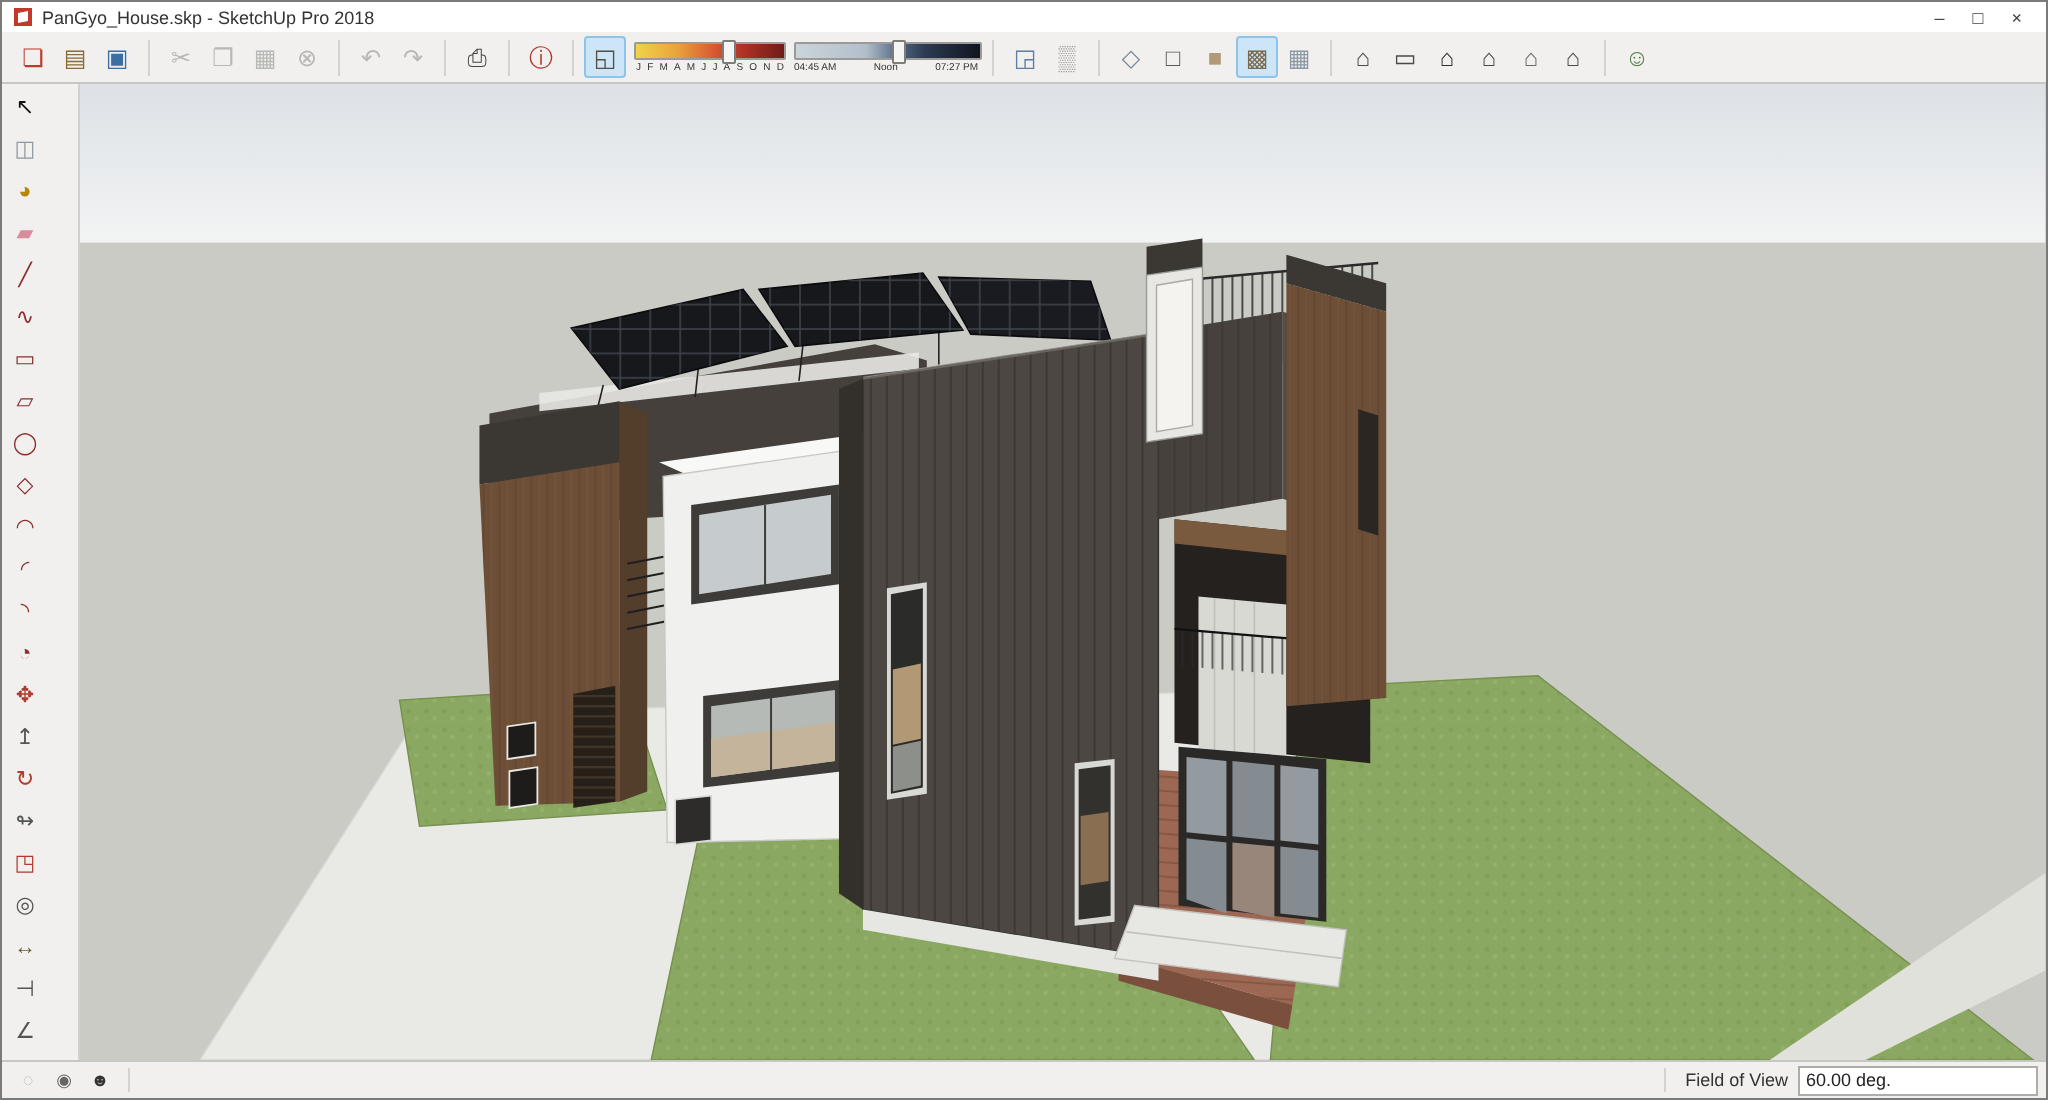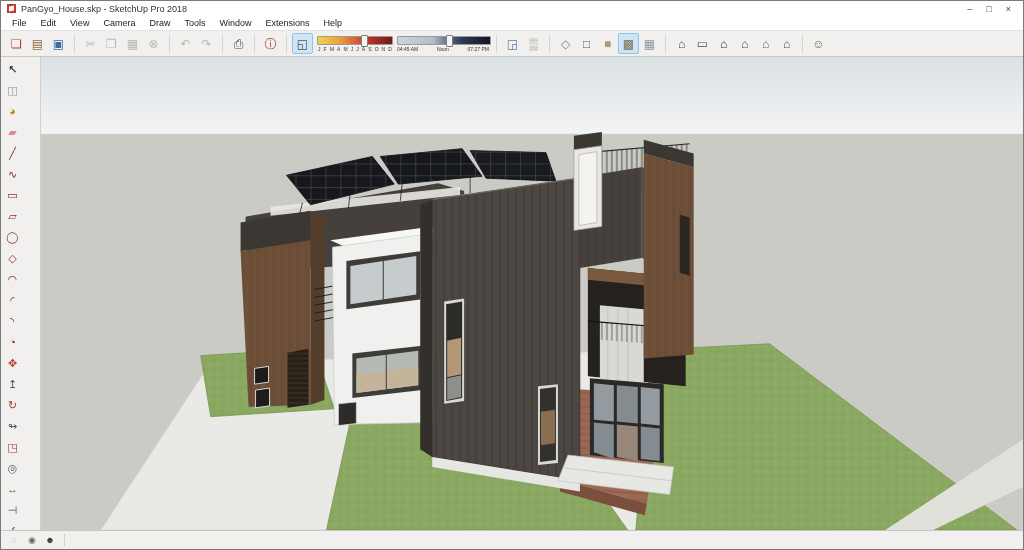--- a/index.html
+++ b/index.html
@@ -55,31 +55,20 @@
   <div class="titlebar">
     <div class="appicon"></div>
     <div class="titletext">PanGyo_House.skp - SketchUp Pro 2018</div>
     <div class="wincontrols">
       <div class="winbtn">–</div>
       <div class="winbtn">□</div>
       <div class="winbtn">×</div>
     </div>
   </div>
 
-  <div class="menubar" id="menubar">
-      <div class="mi">File</div>
-      <div class="mi">Edit</div>
-      <div class="mi">View</div>
-      <div class="mi">Camera</div>
-      <div class="mi">Draw</div>
-      <div class="mi">Tools</div>
-      <div class="mi">Window</div>
-      <div class="mi">Extensions</div>
-      <div class="mi">Help</div>
-    </div>
 
   <div class="toolbar">
     <span id="tb-left" style="display:flex;align-items:center;">
         <span class="tb-group">
           <div class="tbtn">
             <span style="color: rgb(192, 57, 43);">❏</span>
           </div>
           <div class="tbtn">
             <span style="color: rgb(138, 109, 59);">▤</span>
           </div>
@@ -413,15 +402,20 @@
     </div>
   </div>
 
   <div class="statusbar">
     <span id="status-icons" style="display:flex;align-items:center;">
         <div class="sicon" style="color: rgb(167, 167, 163);">◌</div>
         <div class="sicon" style="color: rgb(102, 102, 98);">◉</div>
         <div class="sicon" style="color: rgb(51, 51, 51);">☻</div>
       </span>
     <span class="s-sep"></span>
+    <span class="fov">
+      <span class="s-sep"></span>
+      <span class="fov-label">Field of View</span>
+      <span class="fov-box">60.00 deg.</span>
+    </span>
   </div>
 
 </div>
 
 </body></html>

